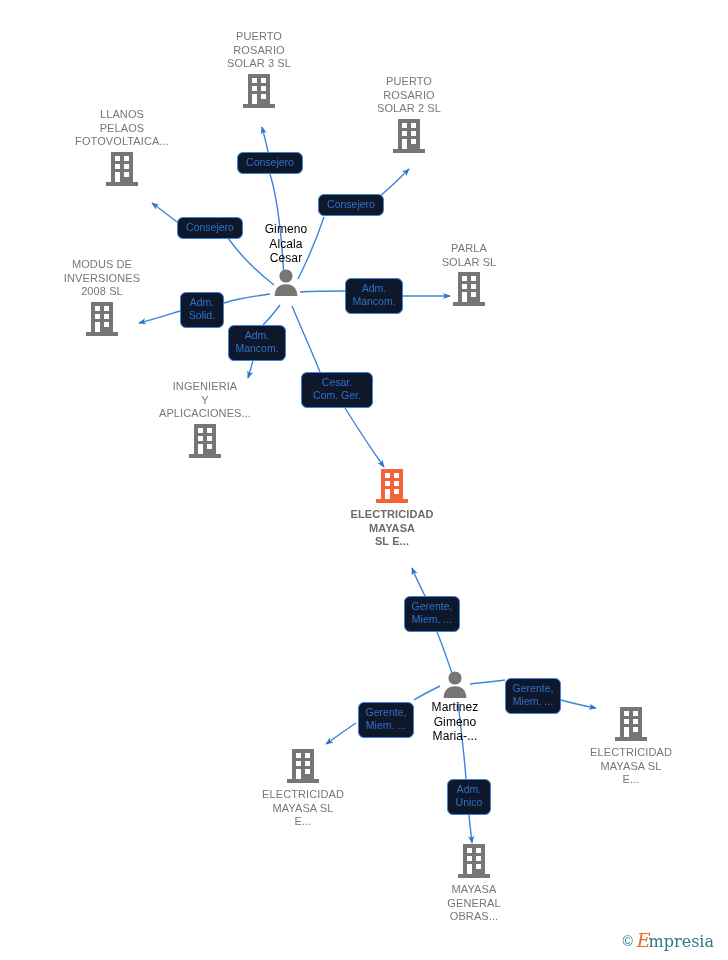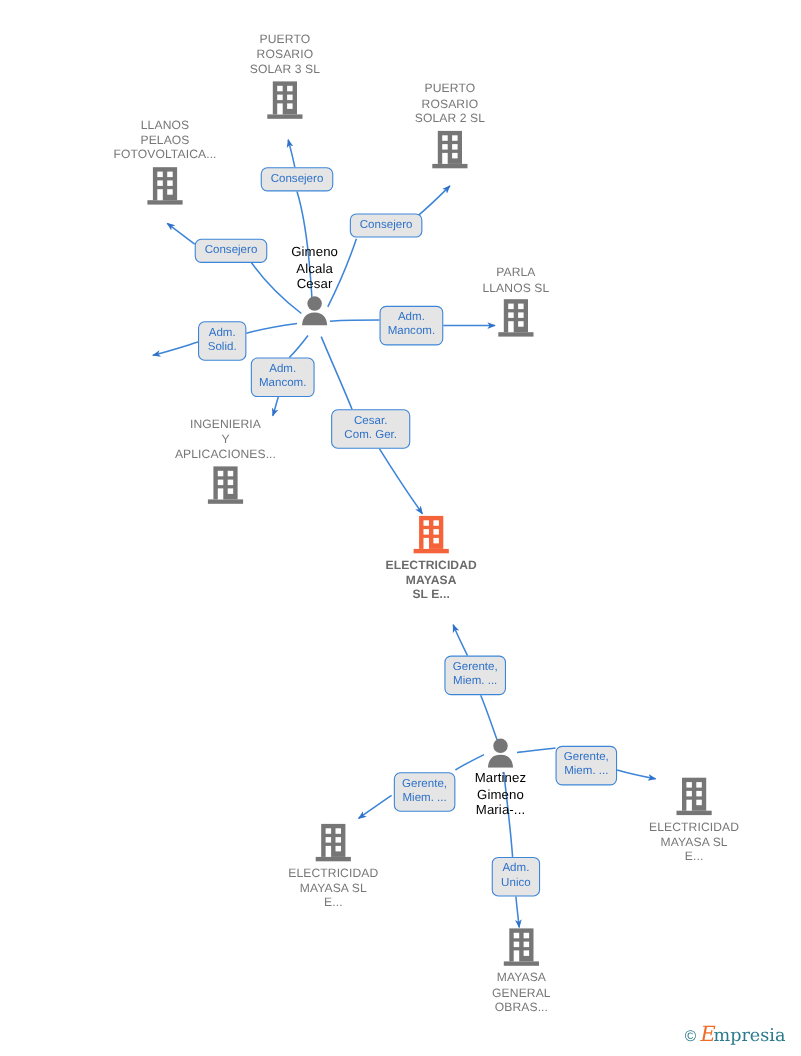--- a/index.html
+++ b/index.html
@@ -57,21 +57,21 @@
 
   .node.focus .caption {
     color: #6b6b6b;
     font-weight: bold;
   }
 
   
   .rel {
     position: absolute;
     box-sizing: border-box;
-    background: #e5e5e5;
+    background: #0f172a;
     border: 1.3px solid #3d85d8;
     border-radius: 6px;
     color: #2f72c9;
     font-size: 10.5px;
     line-height: 13px;
     text-align: center;
     padding: 3px 6px;
     white-space: pre-line;
     font-family: "Liberation Sans", sans-serif;
   }
@@ -183,38 +183,55 @@
         <rect x="10" y="5" width="5" height="5" fill="#ffffff"></rect>
         <rect x="19" y="5" width="5" height="5" fill="#ffffff"></rect>
         <rect x="10" y="13" width="5" height="5" fill="#ffffff"></rect>
         <rect x="19" y="13" width="5" height="5" fill="#ffffff"></rect>
         <rect x="19" y="21" width="5" height="5" fill="#ffffff"></rect>
         <rect x="10" y="21" width="5" height="10" fill="#ffffff"></rect>
       </svg>
     </span>
   </div>
 
-  <div class="node company-node cap-above" style="left:150px; top:108px;">
+  <div class="node company-node cap-above" style="left:122px; top:108px;">
     <span class="caption">LLANOS
 PELAOS
 FOTOVOLTAICA...</span>
     <span class="glyph">
       <svg width="34" height="38" viewBox="0 0 34 38" xmlns="http://www.w3.org/2000/svg">
         <rect x="6" y="1" width="22" height="30" fill="#767676"></rect>
         <rect x="1" y="31" width="32" height="4" fill="#767676"></rect>
         <rect x="10" y="5" width="5" height="5" fill="#ffffff"></rect>
         <rect x="19" y="5" width="5" height="5" fill="#ffffff"></rect>
         <rect x="10" y="13" width="5" height="5" fill="#ffffff"></rect>
         <rect x="19" y="13" width="5" height="5" fill="#ffffff"></rect>
         <rect x="19" y="21" width="5" height="5" fill="#ffffff"></rect>
         <rect x="10" y="21" width="5" height="10" fill="#ffffff"></rect>
       </svg>
     </span>
   </div>
 
+  <div class="node company-node cap-above" style="left:102px; top:258px;">
+    <span class="caption">MODUS DE
+INVERSIONES
+2008 SL</span>
+    <span class="glyph">
+      <svg width="34" height="38" viewBox="0 0 34 38" xmlns="http://www.w3.org/2000/svg">
+        <rect x="6" y="1" width="22" height="30" fill="#767676"></rect>
+        <rect x="1" y="31" width="32" height="4" fill="#767676"></rect>
+        <rect x="10" y="5" width="5" height="5" fill="#ffffff"></rect>
+        <rect x="19" y="5" width="5" height="5" fill="#ffffff"></rect>
+        <rect x="10" y="13" width="5" height="5" fill="#ffffff"></rect>
+        <rect x="19" y="13" width="5" height="5" fill="#ffffff"></rect>
+        <rect x="19" y="21" width="5" height="5" fill="#ffffff"></rect>
+        <rect x="10" y="21" width="5" height="10" fill="#ffffff"></rect>
+      </svg>
+    </span>
+  </div>
 
   <div class="node company-node cap-above" style="left:205px; top:380px;">
     <span class="caption">INGENIERIA
 Y
 APLICACIONES...</span>
     <span class="glyph">
       <svg width="34" height="38" viewBox="0 0 34 38" xmlns="http://www.w3.org/2000/svg">
         <rect x="6" y="1" width="22" height="30" fill="#767676"></rect>
         <rect x="1" y="31" width="32" height="4" fill="#767676"></rect>
         <rect x="10" y="5" width="5" height="5" fill="#ffffff"></rect>
@@ -222,21 +239,21 @@
         <rect x="10" y="13" width="5" height="5" fill="#ffffff"></rect>
         <rect x="19" y="13" width="5" height="5" fill="#ffffff"></rect>
         <rect x="19" y="21" width="5" height="5" fill="#ffffff"></rect>
         <rect x="10" y="21" width="5" height="10" fill="#ffffff"></rect>
       </svg>
     </span>
   </div>
 
   <div class="node company-node cap-above" style="left:469px; top:242px;">
     <span class="caption">PARLA
-LLANOS SL</span>
+SOLAR SL</span>
     <span class="glyph">
       <svg width="34" height="38" viewBox="0 0 34 38" xmlns="http://www.w3.org/2000/svg">
         <rect x="6" y="1" width="22" height="30" fill="#767676"></rect>
         <rect x="1" y="31" width="32" height="4" fill="#767676"></rect>
         <rect x="10" y="5" width="5" height="5" fill="#ffffff"></rect>
         <rect x="19" y="5" width="5" height="5" fill="#ffffff"></rect>
         <rect x="10" y="13" width="5" height="5" fill="#ffffff"></rect>
         <rect x="19" y="13" width="5" height="5" fill="#ffffff"></rect>
         <rect x="19" y="21" width="5" height="5" fill="#ffffff"></rect>
         <rect x="10" y="21" width="5" height="10" fill="#ffffff"></rect>

